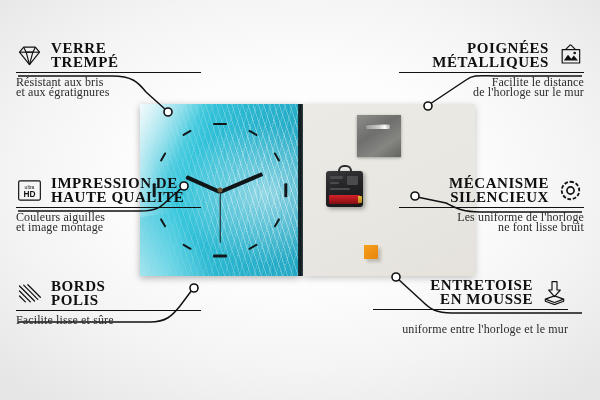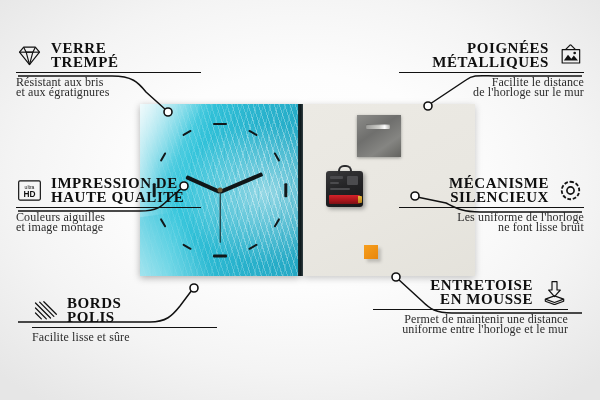--- a/index.html
+++ b/index.html
@@ -215,21 +215,21 @@
       <span>HAUTE QUALITÉ</span>
     </span>
   </div>
   <div class="f-rule"></div>
   <div class="f-sub">
     <span>Couleurs aiguilles</span><br>
     <span>et image montage</span>
   </div>
 </div>
 
-<div class="feature left" style="left:32px; top:280px;margin-top:17px;">
+<div class="feature left" style="left:16px; top:280px;">
   <div class="f-head">
     <span class="f-icon">
       <svg viewBox="0 0 32 30">
           <g stroke="#111" stroke-width="1.5" stroke-linecap="round">
         <path d="M4 6 L22 24"></path>
             <path d="M4 12 L17 25"></path>
             <path d="M4 18 L11 25"></path>
         <path d="M9 5 L26 22"></path>
             <path d="M14 4.5 L29 19.5"></path>
           </g>
@@ -304,16 +304,16 @@
           </g>
         </svg>
     </span>
     <span class="f-title">
       <span>ENTRETOISE</span><br>
       <span>EN MOUSSE</span>
     </span>
   </div>
   <div class="f-rule"></div>
   <div class="f-sub">
-    <span>Permet de maintenir une distance</span><br>
+    <br>
     <span>uniforme entre l'horloge et le mur</span>
   </div>
 </div>
 
 </body></html>

